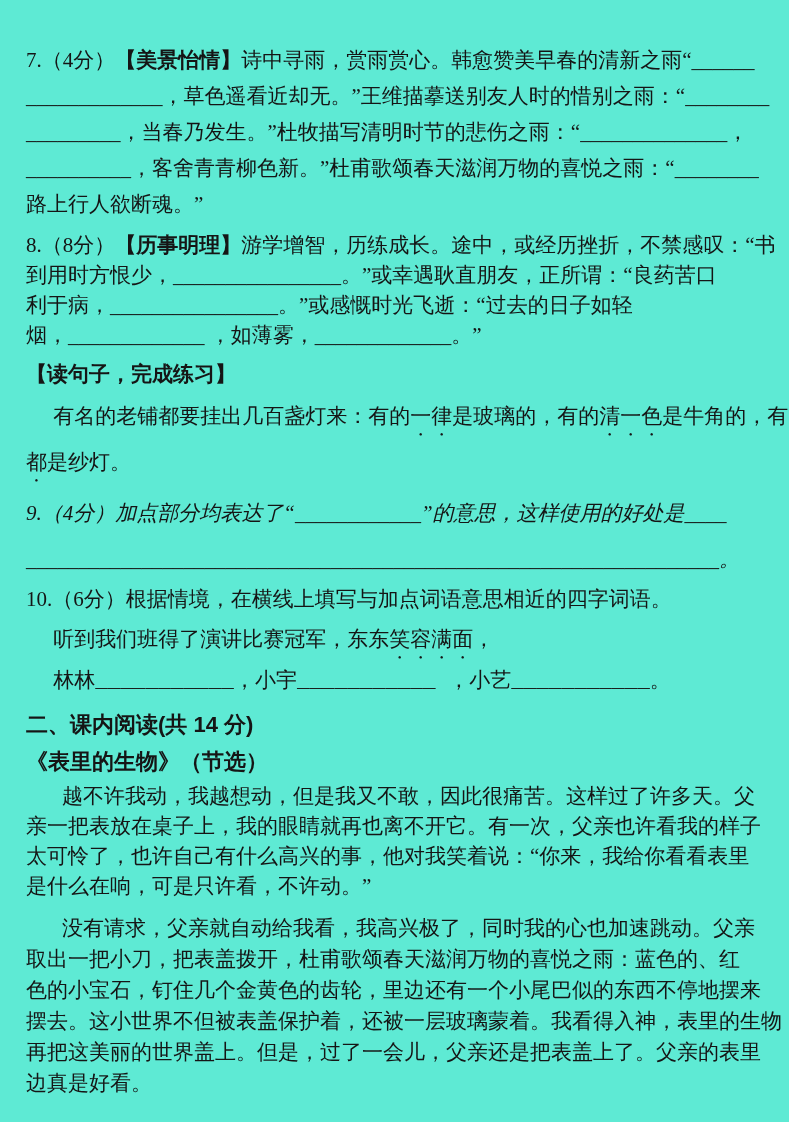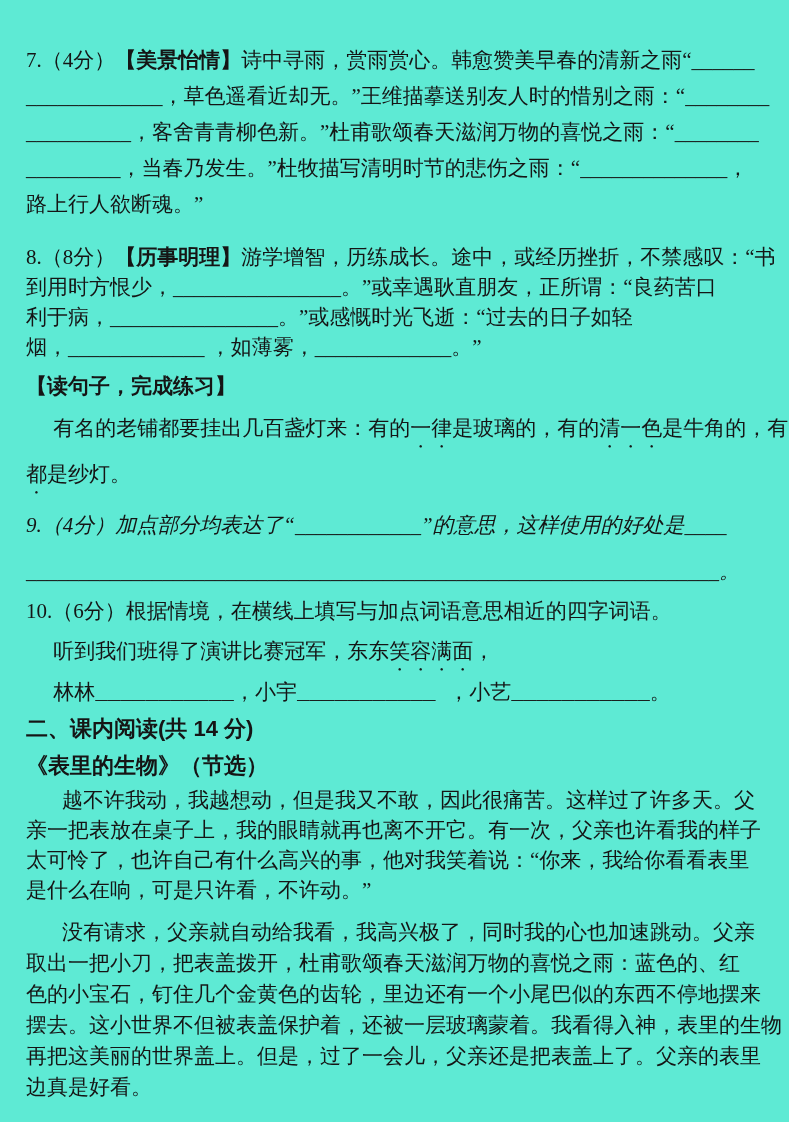--- a/index.html
+++ b/index.html
@@ -12,39 +12,39 @@
   .block{white-space:pre;}
   .line{white-space:pre;}
   .heiti{font-family:"Liberation Sans","DejaVu Sans",sans-serif;font-weight:600;}
   .em-dot{
     -webkit-text-emphasis:filled dot #151515;
     -webkit-text-emphasis-position:under;
     text-emphasis:filled dot #151515;
     text-emphasis-position:under right;
   }
   .q7{line-height:36px;}
-  .q8{margin-top:20px;line-height:30px;}
+  .q8{margin-top:8px;line-height:30px;}
   .read-header{margin-top:10px;line-height:28px;font-size:21px;}
   .sentence{margin-top:6px;line-height:44px;}
   .sentence .line:first-child{text-indent:1.3em;}
   .q9{margin-top:4px;line-height:46px;font-style:italic;}
   .q10p{margin-top:2px;line-height:30px;}
   .ctx{margin-top:6px;line-height:38px;text-indent:1.3em;}
   .blanks{line-height:38px;text-indent:1.3em;font-family:Liberation Mono, monospace;}
-  .sec2{line-height:32px;font-size:22px;}
+  .sec2{margin-top:8px;line-height:32px;font-size:22px;}
   .title{margin-top:4px;line-height:34px;font-size:22px;font-family:Liberation Serif, serif;}
   .para{margin-top:2px;line-height:30px;}
   .para .line:first-child{text-indent:1em;text-align:right;}
   .para2{margin-top:12px;line-height:31px;}
 </style>
 </head>
 <body>
 
 <div class="page">
-  <div class="block q7"><div class="line"><span>7.（4分）</span><span class="heiti">【美景怡情】</span><span>诗中寻雨，赏雨赏心。韩愈赞美早春的清新之雨“______</span></div><div class="line">_____________，草色遥看近却无。”王维描摹送别友人时的惜别之雨：“________</div><div class="line">__________，客舍青青柳色新。”杜甫歌颂春天滋润万物的喜悦之雨：“________</div><div class="line">_________，当春乃发生。”杜牧描写清明时节的悲伤之雨：“______________，</div><div class="line">路上行人欲断魂。”</div></div>
+  <div class="block q7"><div class="line"><span>7.（4分）</span><span class="heiti">【美景怡情】</span><span>诗中寻雨，赏雨赏心。韩愈赞美早春的清新之雨“______</span></div><div class="line">_____________，草色遥看近却无。”王维描摹送别友人时的惜别之雨：“________</div><div class="line">_________，当春乃发生。”杜牧描写清明时节的悲伤之雨：“______________，</div><div class="line">__________，客舍青青柳色新。”杜甫歌颂春天滋润万物的喜悦之雨：“________</div><div class="line">路上行人欲断魂。”</div></div>
   <div class="block q8"><div class="line"><span>8.（8分）</span><span class="heiti">【历事明理】</span><span>游学增智，历练成长。途中，或经历挫折，不禁感叹：“书</span></div><div class="line">到用时方恨少，________________。”或幸遇耿直朋友，正所谓：“良药苦口</div><div class="line">利于病，________________。”或感慨时光飞逝：“过去的日子如轻</div><div class="line">烟，_____________ ，如薄雾，_____________。”</div></div>
   <div class="block read-header heiti">【读句子，完成练习】</div>
   <div class="block sentence"><div class="line"><span>有名的老铺都要挂出几百盏灯来：有的</span><span class="em-dot">一律</span><span>是玻璃的，有的</span><span class="em-dot">清一色</span><span>是牛角的，有的</span></div><div class="line"><span class="em-dot">都</span><span>是纱灯。</span></div></div>
   <div class="block q9"><div class="line">9.（4分）加点部分均表达了“____________”的意思，这样使用的好处是____</div><div class="line">__________________________________________________________________。</div></div>
   <div class="block q10p">10.（6分）根据情境，在横线上填写与加点词语意思相近的四字词语。</div>
   <div class="block ctx"><div class="line"><span>听到我们班得了演讲比赛冠军，东东</span><span class="em-dot">笑容满面</span><span>，</span></div></div>
   <div class="block blanks">林林___________，小宇___________ ，小艺___________。</div>
   <div class="block sec2 heiti">二、课内阅读(共 14 分)</div>
   <div class="block title heiti">《表里的生物》（节选）</div>
   <div class="block para"><div class="line">越不许我动，我越想动，但是我又不敢，因此很痛苦。这样过了许多天。父</div><div class="line">亲一把表放在桌子上，我的眼睛就再也离不开它。有一次，父亲也许看我的样子</div><div class="line">太可怜了，也许自己有什么高兴的事，他对我笑着说：“你来，我给你看看表里</div><div class="line">是什么在响，可是只许看，不许动。”</div></div>

